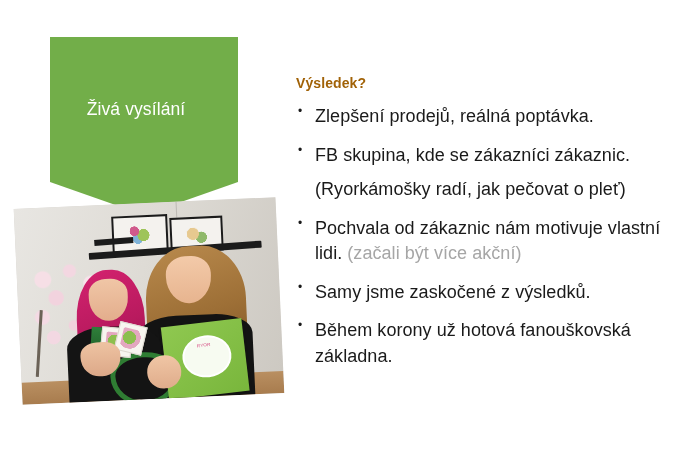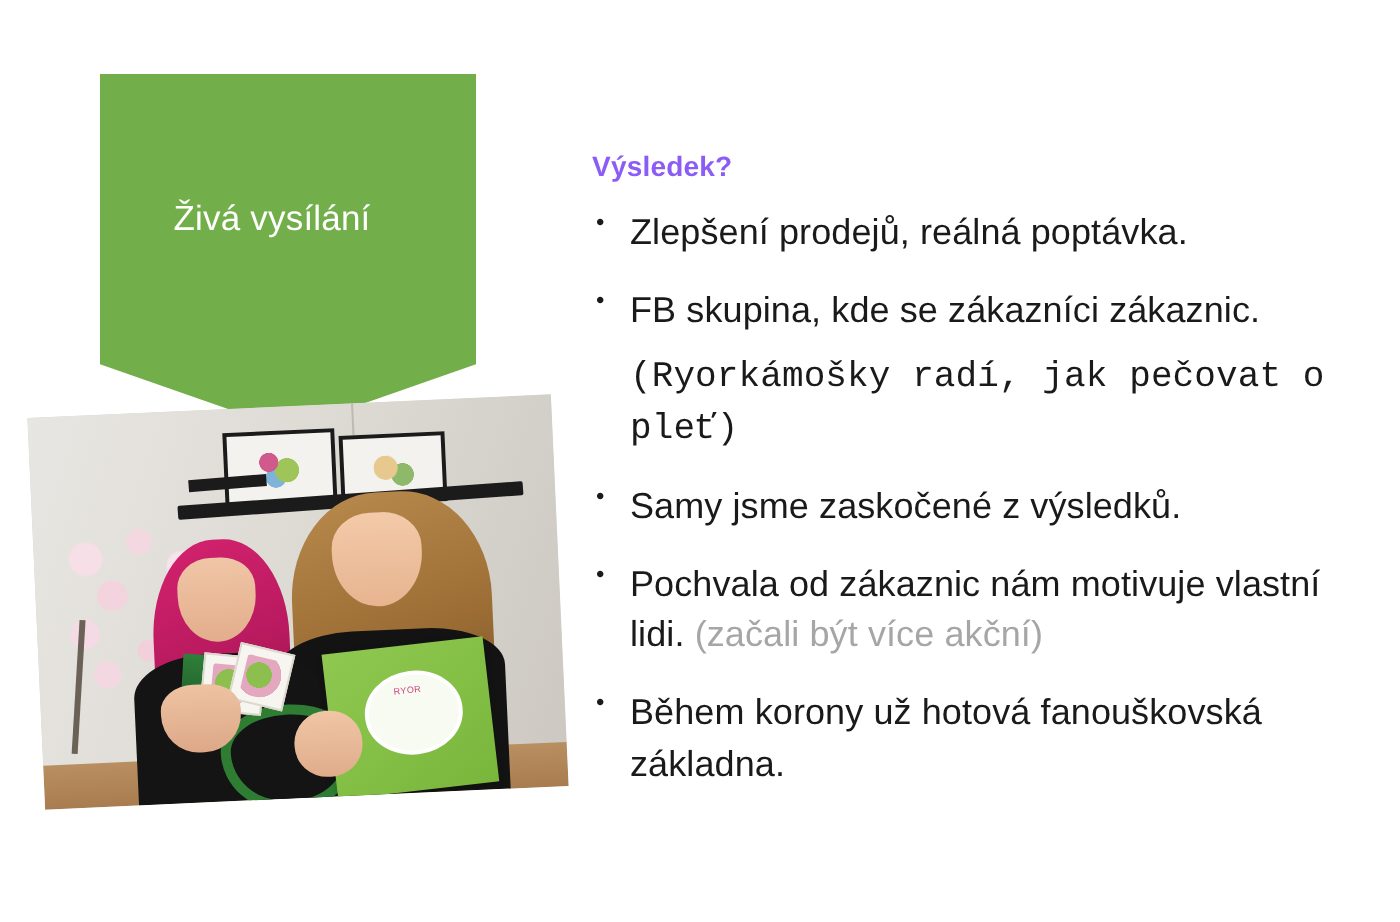--- a/index.html
+++ b/index.html
@@ -299,21 +299,21 @@
   
   .content {
     position: absolute;
     left: 296px;
     top: 74px;
     width: 392px;
   }
   .heading {
     font-size: 14px;
     font-weight: bold;
-    color: #8b5cf6;
+    color: #a16207;
     line-height: 1.3;
     margin: 0 0 12px 0;
     letter-spacing: .1px;
   }
   ul.bullets {
     list-style: none;
     margin: 0;
     padding: 0;
   }
   ul.bullets > li {
@@ -329,21 +329,20 @@
     content: "\2022";
     position: absolute;
     left: 2px;
     top: -1px;
     font-size: 12px;
     color: #1a1a1a;
     line-height: 1.42;
   }
   ul.bullets > li.no-bullet {
     margin-top: -4px;
-    font-family: Liberation Mono, monospace;
   }
   .muted {
     color: #a6a6a6;
   }
 </style>
 </head>
 <body>
 
 <div id="slide">
 
@@ -382,19 +381,19 @@
       <div class="ph-hand2"></div>
     </div>
   </div>
 
   <div class="content">
     <div class="heading">Výsledek?</div>
     <ul class="bullets">
         <li class="has-bullet"><span>Zlepšení prodejů, reálná poptávka.</span></li>
         <li class="has-bullet"><span>FB skupina, kde se zákazníci zákaznic.</span></li>
         <li class="no-bullet"><span>(Ryorkámošky radí, jak pečovat o pleť)</span></li>
+        <li class="has-bullet"><span>Pochvala od zákaznic nám motivuje vlastní lidi. </span><span class="muted">(začali být více akční)</span></li>
         <li class="has-bullet"><span>Samy jsme zaskočené z výsledků.</span></li>
-        <li class="has-bullet"><span>Pochvala od zákaznic nám motivuje vlastní lidi. </span><span class="muted">(začali být více akční)</span></li>
         <li class="has-bullet"><span>Během korony už hotová fanouškovská základna.</span></li>
       </ul>
   </div>
 
 </div>
 
 </body></html>

